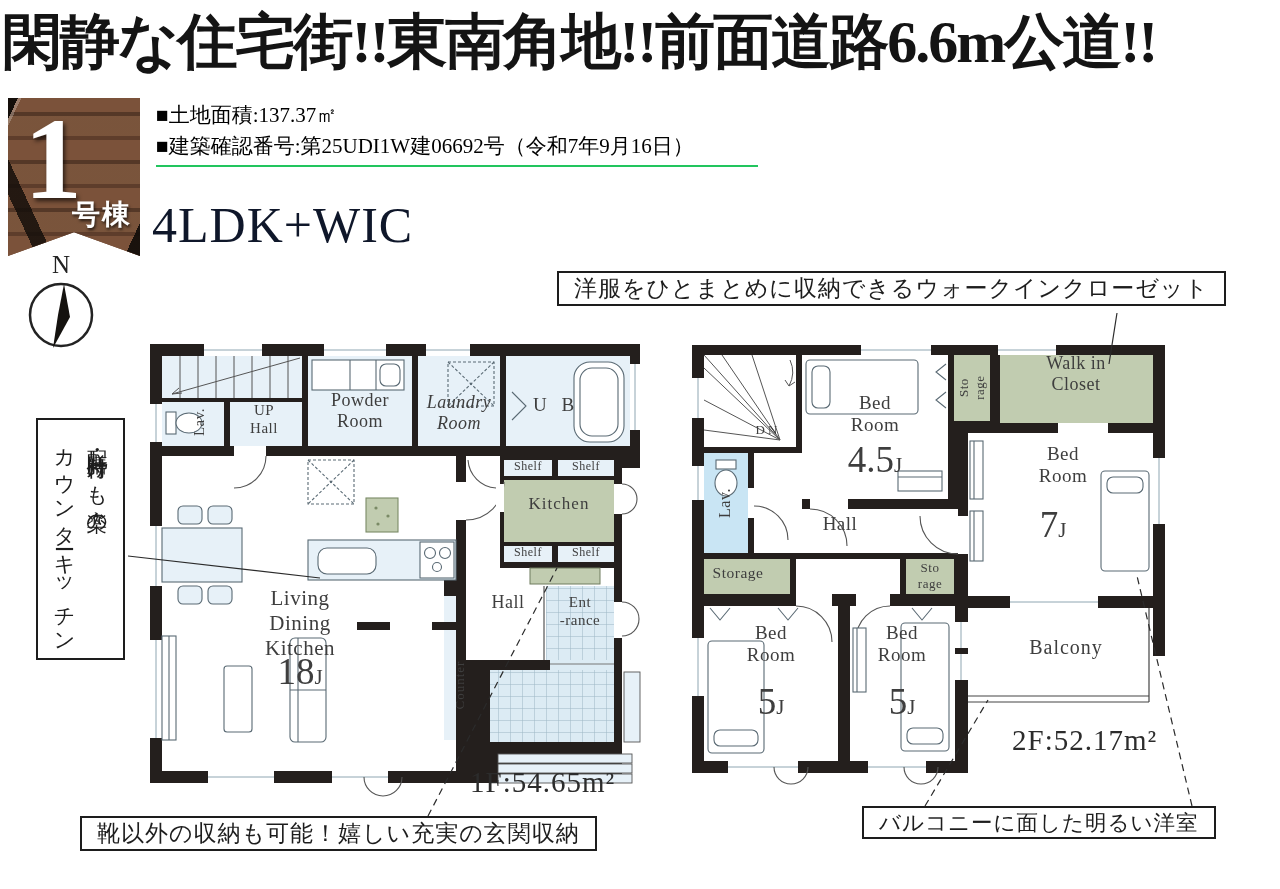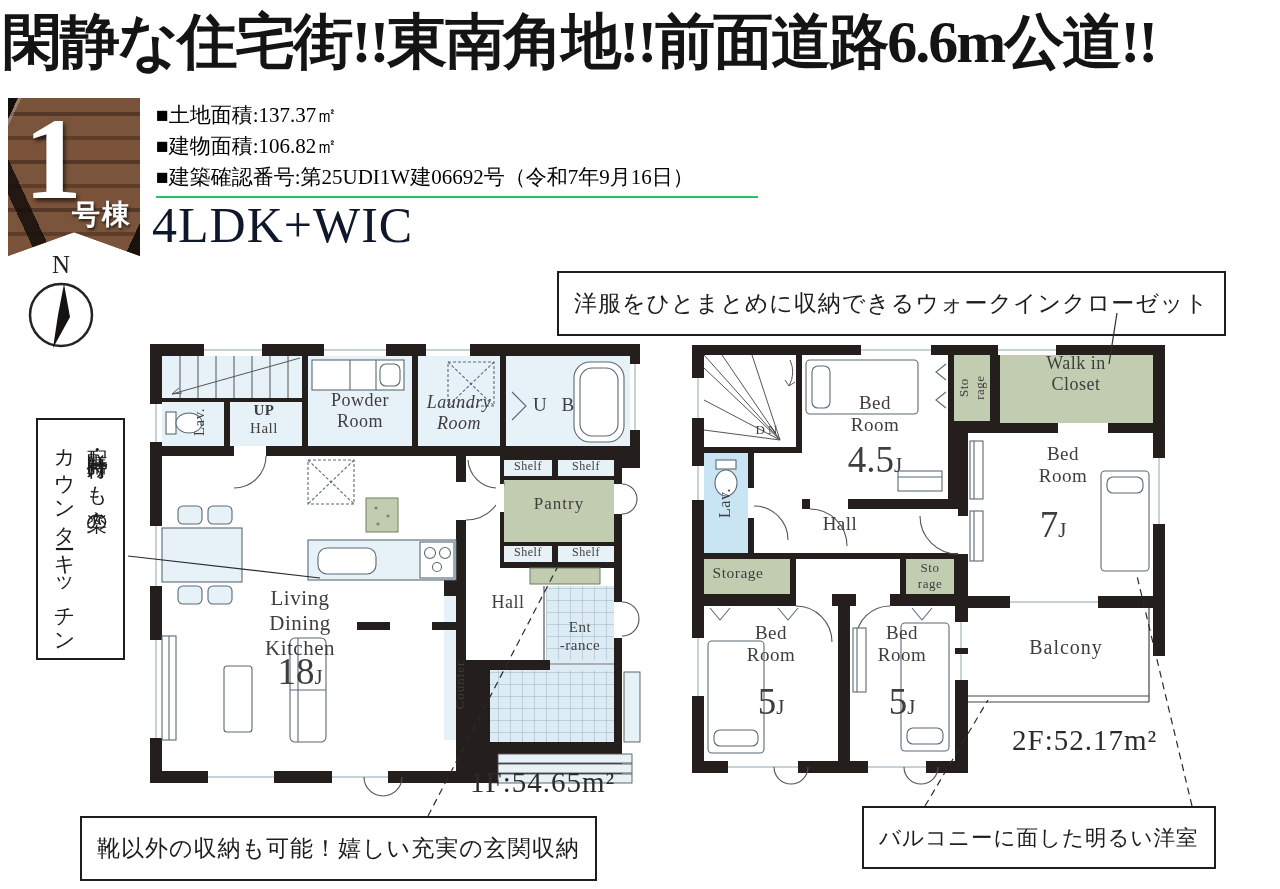--- a/index.html
+++ b/index.html
@@ -23,21 +23,21 @@
                 letter-spacing:2px;text-shadow:1px 2px 3px rgba(0,0,0,.7);text-align:right;}
   
   .specs{position:absolute;left:156px;top:100px;font-size:21px;line-height:31px;color:#000000;}
   .spec-underlined{display:block;width:602px;border-bottom:2px solid #22c55e;padding-bottom:3px;font-family:Liberation Serif, serif;}
   .layout-type{position:absolute;left:152px;top:196px;font-size:50px;letter-spacing:1px;color:#0f172a;}
   
   .compass{position:absolute;left:26px;top:252px;width:70px;text-align:center;}
   .compass-n{font-size:25px;color:#222;line-height:1;}
   
   .callout{position:absolute;border:2px solid #1d1d1d;background:#fff;color:#1d1d1d;
-           padding:15px 15px;font-size:23px;letter-spacing:1px;white-space:nowrap;}
+           padding:0 15px;font-size:23px;letter-spacing:1px;white-space:nowrap;}
   .callout-v{position:absolute;border:2px solid #1d1d1d;background:#fff;color:#1d1d1d;
              padding:14px 10px;font-size:21px;writing-mode:vertical-rl;text-orientation:mixed;
              line-height:1.55;letter-spacing:2px;}
   .callout-v span{display:block;}
   
   .plan{position:absolute;}
   .lbl{position:absolute;color:#3e3e3e;text-align:center;line-height:1.18;letter-spacing:.5px;}
   .rot{transform:rotate(-90deg);transform-origin:center center;}
   .size-lbl{font-size:37px;letter-spacing:0;}
   .size-lbl .unit{font-size:21px;}
@@ -51,21 +51,20 @@
 
   <div class="headline">閑静な住宅街!!東南角地!!前面道路6.6m公道!!</div>
 
   <div class="badge">
     <div class="badge-number">1</div>
     <div class="badge-suffix">号棟</div>
   </div>
 
   <div class="specs">
     <div>■土地面積:137.37㎡</div>
-    <div>■建物面積:106.82㎡</div>
     <div class="spec-underlined">■建築確認番号:第25UDI1W建06692号（令和7年9月16日）</div>
   </div>
   <div class="layout-type">4LDK+WIC</div>
 
   <div class="compass">
     <div class="compass-n">N</div>
     <svg width="70" height="78">
       <circle cx="35" cy="38" r="31" fill="none" stroke="#232323" stroke-width="2.5"></circle>
       <polygon points="38,7 44,40 27,71 32,38" fill="#15120f"></polygon>
     </svg>
@@ -215,36 +214,36 @@
       </g>
 
       <g fill="#241f1d">
         <rect x="207" y="286" width="33" height="8"></rect>
         <rect x="282" y="286" width="24" height="8"></rect>
       </g>
     </svg>
     
     <div class="lbl rot" style="left:36px;top:66px;width:50px;height:40px;font-size:15px;">Lav.</div>
     <div class="lbl" style="left:78px;top:66px;width:72px;font-size:15px;">
-      <span style="display:block;font-weight:bold;">UP</span>
+      <span style="display:block;">UP</span>
       <span style="display:block;">Hall</span>
     </div>
     <div class="lbl" style="left:158px;top:54px;width:104px;font-size:18px;">Powder Room</div>
     <div class="lbl" style="left:268px;top:56px;width:82px;font-size:18px;font-style:italic;">Laundry Room</div>
     <div class="lbl" style="left:356px;top:58px;width:100px;font-size:19px;letter-spacing:5px;">U B</div>
     <div class="lbl" style="left:354px;top:123px;width:48px;font-size:12px;">Shelf</div>
     <div class="lbl" style="left:408px;top:123px;width:56px;font-size:12px;">Shelf</div>
     <div class="lbl" style="left:354px;top:209px;width:48px;font-size:12px;">Shelf</div>
     <div class="lbl" style="left:408px;top:209px;width:56px;font-size:12px;">Shelf</div>
-    <div class="lbl" style="left:354px;top:158px;width:110px;font-size:17px;letter-spacing:1px;">Pantry</div>
+    <div class="lbl" style="left:354px;top:158px;width:110px;font-size:17px;letter-spacing:1px;">Kitchen</div>
     <div class="lbl" style="left:95px;top:250px;width:110px;font-size:21px;">Living Dining Kitchen</div>
     <div class="lbl size-lbl" style="left:95px;top:314px;width:110px;"><span>18</span><span class="unit">J</span></div>
     <div class="lbl" style="left:318px;top:256px;width:80px;font-size:18px;">Hall</div>
     <div class="lbl" style="left:398px;top:258px;width:64px;font-size:15px;">
-      <span style="display:block;margin-top:25px;">Ent</span>
+      <span style="display:block;">Ent</span>
       <span style="display:block;">-rance</span>
     </div>
     <div class="lbl rot" style="left:267px;top:339px;width:90px;height:20px;font-size:13px;letter-spacing:1px;">Counter</div>
   </div>
   <div class="area-lbl" style="left:470px;top:766px;">1F:54.65m²</div>
 
   <div class="plan" style="left:688px;top:338px;width:480px;height:452px;">
     <svg width="480" height="452" viewBox="0 0 480 452">
 
       <g fill="#241f1d">

